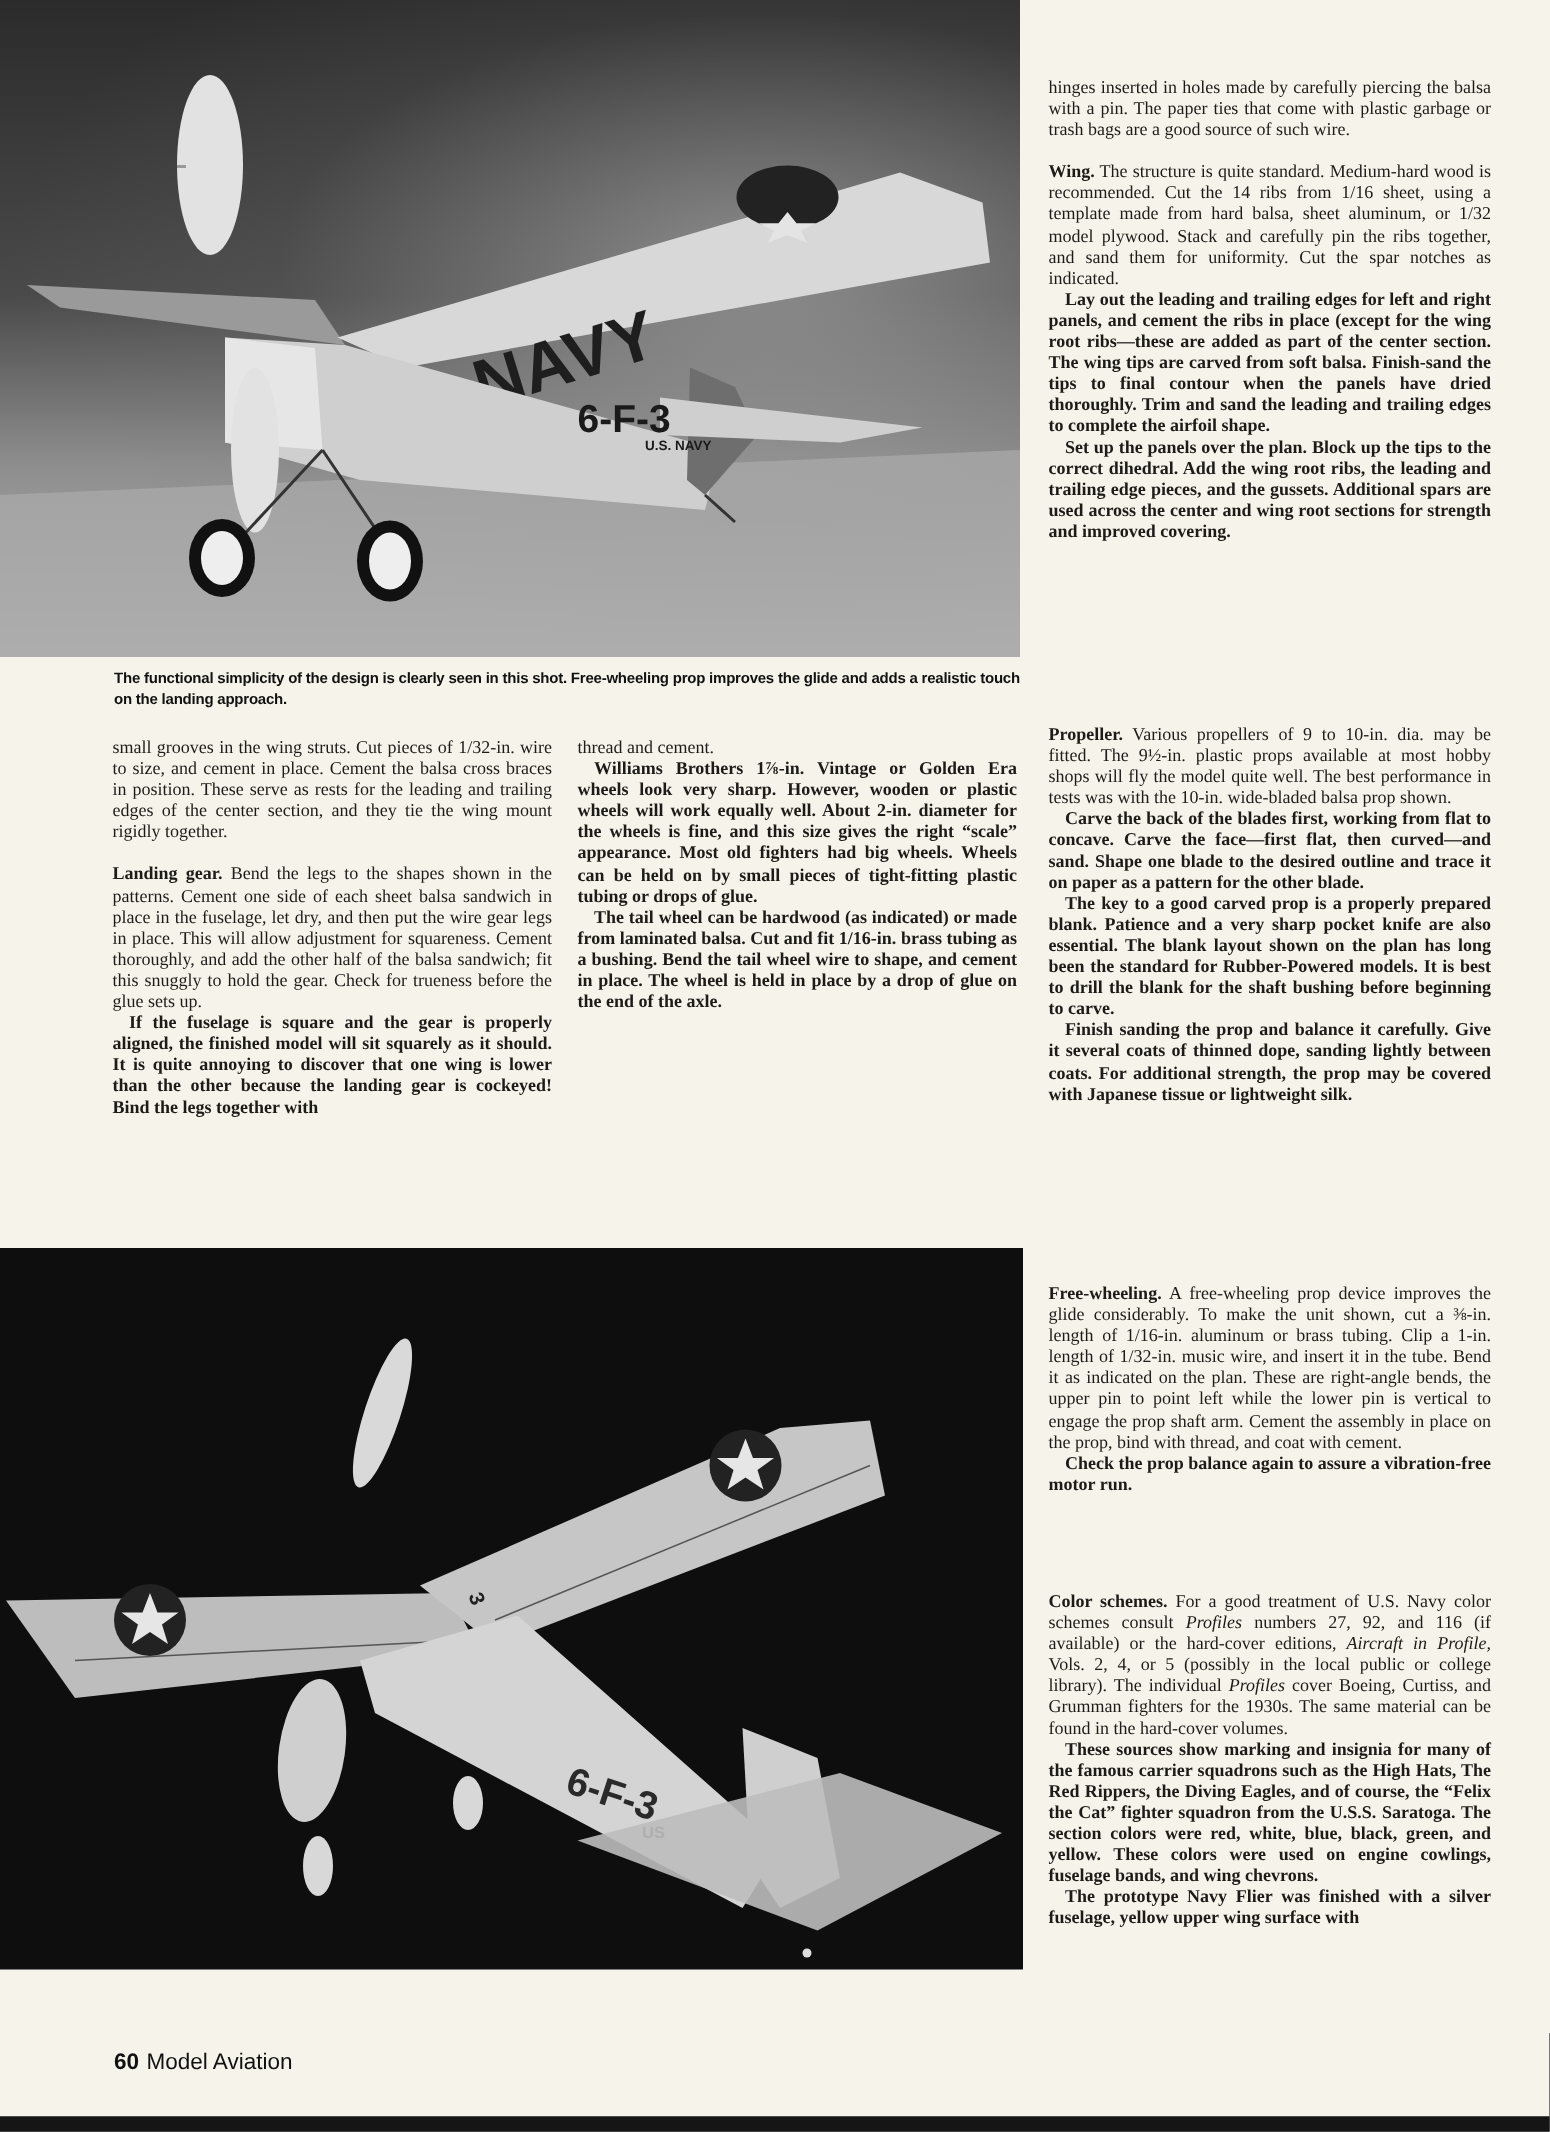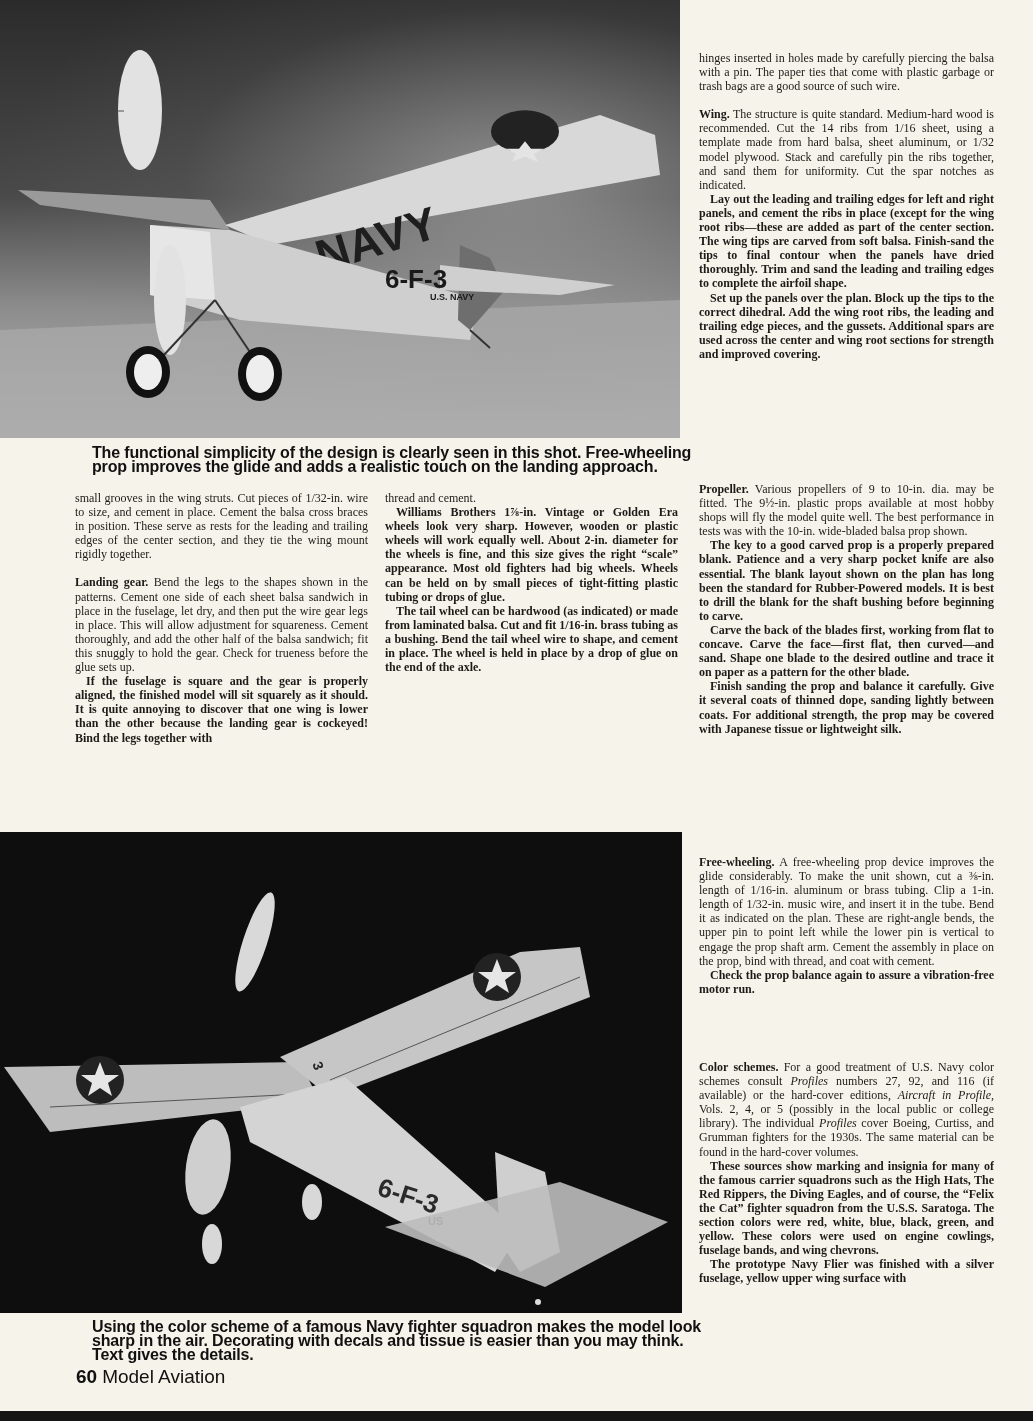--- a/index.html
+++ b/index.html
@@ -11,27 +11,27 @@
   .photo { position: absolute; overflow: hidden; }
   .photo-top { left: 0; top: 0; width: 680px; height: 438px;
     background: linear-gradient(180deg, #2b2b2b 0%, #4a4a4a 45%, #8c8c8c 70%, #b8b8b8 100%); }
   .photo-top::before { content: ""; position: absolute; left: 0; top: 0; width: 100%; height: 100%;
     background: radial-gradient(ellipse at 75% 40%, rgba(200,200,200,0.55) 0%, rgba(120,120,120,0.15) 45%, rgba(0,0,0,0) 70%); }
   .photo-bottom { left: 0; top: 832px; width: 682px; height: 481px; background: #0e0e0e; }
   .photo svg { position: absolute; left: 0; top: 0; }
 
   
   .caption { position: absolute; font-family: "Liberation Sans", "DejaVu Sans", sans-serif; font-weight: bold;
-    font-size: 16px; line-height: 14px; color: #111; letter-spacing: -0.15px; margin-left: 16px; }
+    font-size: 10px; line-height: 14px; color: #111; letter-spacing: -0.15px; }
   .caption-top { left: 76px; top: 446px; width: 610px; }
   .caption-bottom { left: 76px; top: 1320px; width: 620px; }
 
   
   .folio { position: absolute; left: 76px; top: 1366px; font-family: "Liberation Sans", "DejaVu Sans", sans-serif;
-    font-size: 19px; color: #111; }
+    font-size: 15px; color: #111; }
   .folio .num { font-weight: bold; margin-right: 5px; }
 
   
   .col { position: absolute; font-size: 12px; line-height: 14.1px; text-align: justify; color: #1d1b18; }
   .col-1 { left: 75px; top: 491px; width: 293px; }
   .col-2 { left: 385px; top: 491px; width: 293px; }
   .col-3 { left: 699px; top: 51px; width: 295px; }
   .col p { margin: 0; }
   .col p.indent { text-indent: 11px; font-weight: bold; }
   .col p.gap { margin-top: 14px; }
@@ -99,22 +99,22 @@
 
   <div class="col col-3">
     <p>hinges inserted in holes made by carefully piercing the balsa with a pin. The paper ties that come with plastic garbage or trash bags are a good source of such wire.</p>
     <p class="gap"><span class="head">Wing.</span><span> The structure is quite standard. Medium-hard wood is recommended. Cut the 14 ribs from 1/16 sheet, using a template made from hard balsa, sheet aluminum, or 1/32 model plywood. Stack and carefully pin the ribs together, and sand them for uniformity. Cut the spar notches as indicated.</span></p>
     <p class="indent">Lay out the leading and trailing edges for left and right panels, and cement the ribs in place (except for the wing root ribs—these are added as part of the center section. The wing tips are carved from soft balsa. Finish-sand the tips to final contour when the panels have dried thoroughly. Trim and sand the leading and trailing edges to complete the airfoil shape.</p>
     <p class="indent">Set up the panels over the plan. Block up the tips to the correct dihedral. Add the wing root ribs, the leading and trailing edge pieces, and the gussets. Additional spars are used across the center and wing root sections for strength and improved covering.</p>
   </div>
 
   <div class="col sect-prop">
     <p><span class="head">Propeller.</span><span> Various propellers of 9 to 10-in. dia. may be fitted. The 9½-in. plastic props available at most hobby shops will fly the model quite well. The best performance in tests was with the 10-in. wide-bladed balsa prop shown.</span></p>
+    <p class="indent">Carve the back of the blades first, working from flat to concave. Carve the face—first flat, then curved—and sand. Shape one blade to the desired outline and trace it on paper as a pattern for the other blade.</p>
     <p class="indent">The key to a good carved prop is a properly prepared blank. Patience and a very sharp pocket knife are also essential. The blank layout shown on the plan has long been the standard for Rubber-Powered models. It is best to drill the blank for the shaft bushing before beginning to carve.</p>
-    <p class="indent">Carve the back of the blades first, working from flat to concave. Carve the face—first flat, then curved—and sand. Shape one blade to the desired outline and trace it on paper as a pattern for the other blade.</p>
     <p class="indent">Finish sanding the prop and balance it carefully. Give it several coats of thinned dope, sanding lightly between coats. For additional strength, the prop may be covered with Japanese tissue or lightweight silk.</p>
   </div>
 
   <div class="col sect-free">
     <p><span class="head">Free-wheeling.</span><span> A free-wheeling prop device improves the glide considerably. To make the unit shown, cut a ⅜-in. length of 1/16-in. aluminum or brass tubing. Clip a 1-in. length of 1/32-in. music wire, and insert it in the tube. Bend it as indicated on the plan. These are right-angle bends, the upper pin to point left while the lower pin is vertical to engage the prop shaft arm. Cement the assembly in place on the prop, bind with thread, and coat with cement.</span></p>
     <p class="indent">Check the prop balance again to assure a vibration-free motor run.</p>
   </div>
 
   <div class="col sect-color">
     <p><span class="head">Color schemes.</span><span> For a good treatment of U.S. Navy color schemes consult </span><i>Profiles</i><span> numbers 27, 92, and 116 (if available) or the hard-cover editions, </span><i>Aircraft in Profile,</i><span> Vols. 2, 4, or 5 (possibly in the local public or college library). The individual </span><i>Profiles</i><span> cover Boeing, Curtiss, and Grumman fighters for the 1930s. The same material can be found in the hard-cover volumes.</span></p>
@@ -146,20 +146,19 @@
       <polygon points="495,320 545,340 560,420 520,440 500,410" fill="#cfcfcf"></polygon>
 
       <polygon points="385,395 560,350 668,390 545,455" fill="#bcbcbc" opacity="0.9"></polygon>
 
       <ellipse cx="212" cy="412" rx="10" ry="20" fill="#d8d8d8"></ellipse>
       <ellipse cx="312" cy="370" rx="10" ry="18" fill="#d8d8d8"></ellipse>
       <circle cx="538" cy="470" r="3" fill="#ddd"></circle>
     </svg>
   </div>
 
-  <div class="caption caption-bottom">Using the color scheme of a famous Navy fighter squadron makes the model look sharp in the air. Decorating with decals and tissue is easier than you may think. Text gives the details.</div>
 
   <div class="folio">
     <span class="num">60</span><span>Model Aviation</span>
   </div>
 </div>
 
 <div class="bottom-bar"></div>
 
 </body></html>

